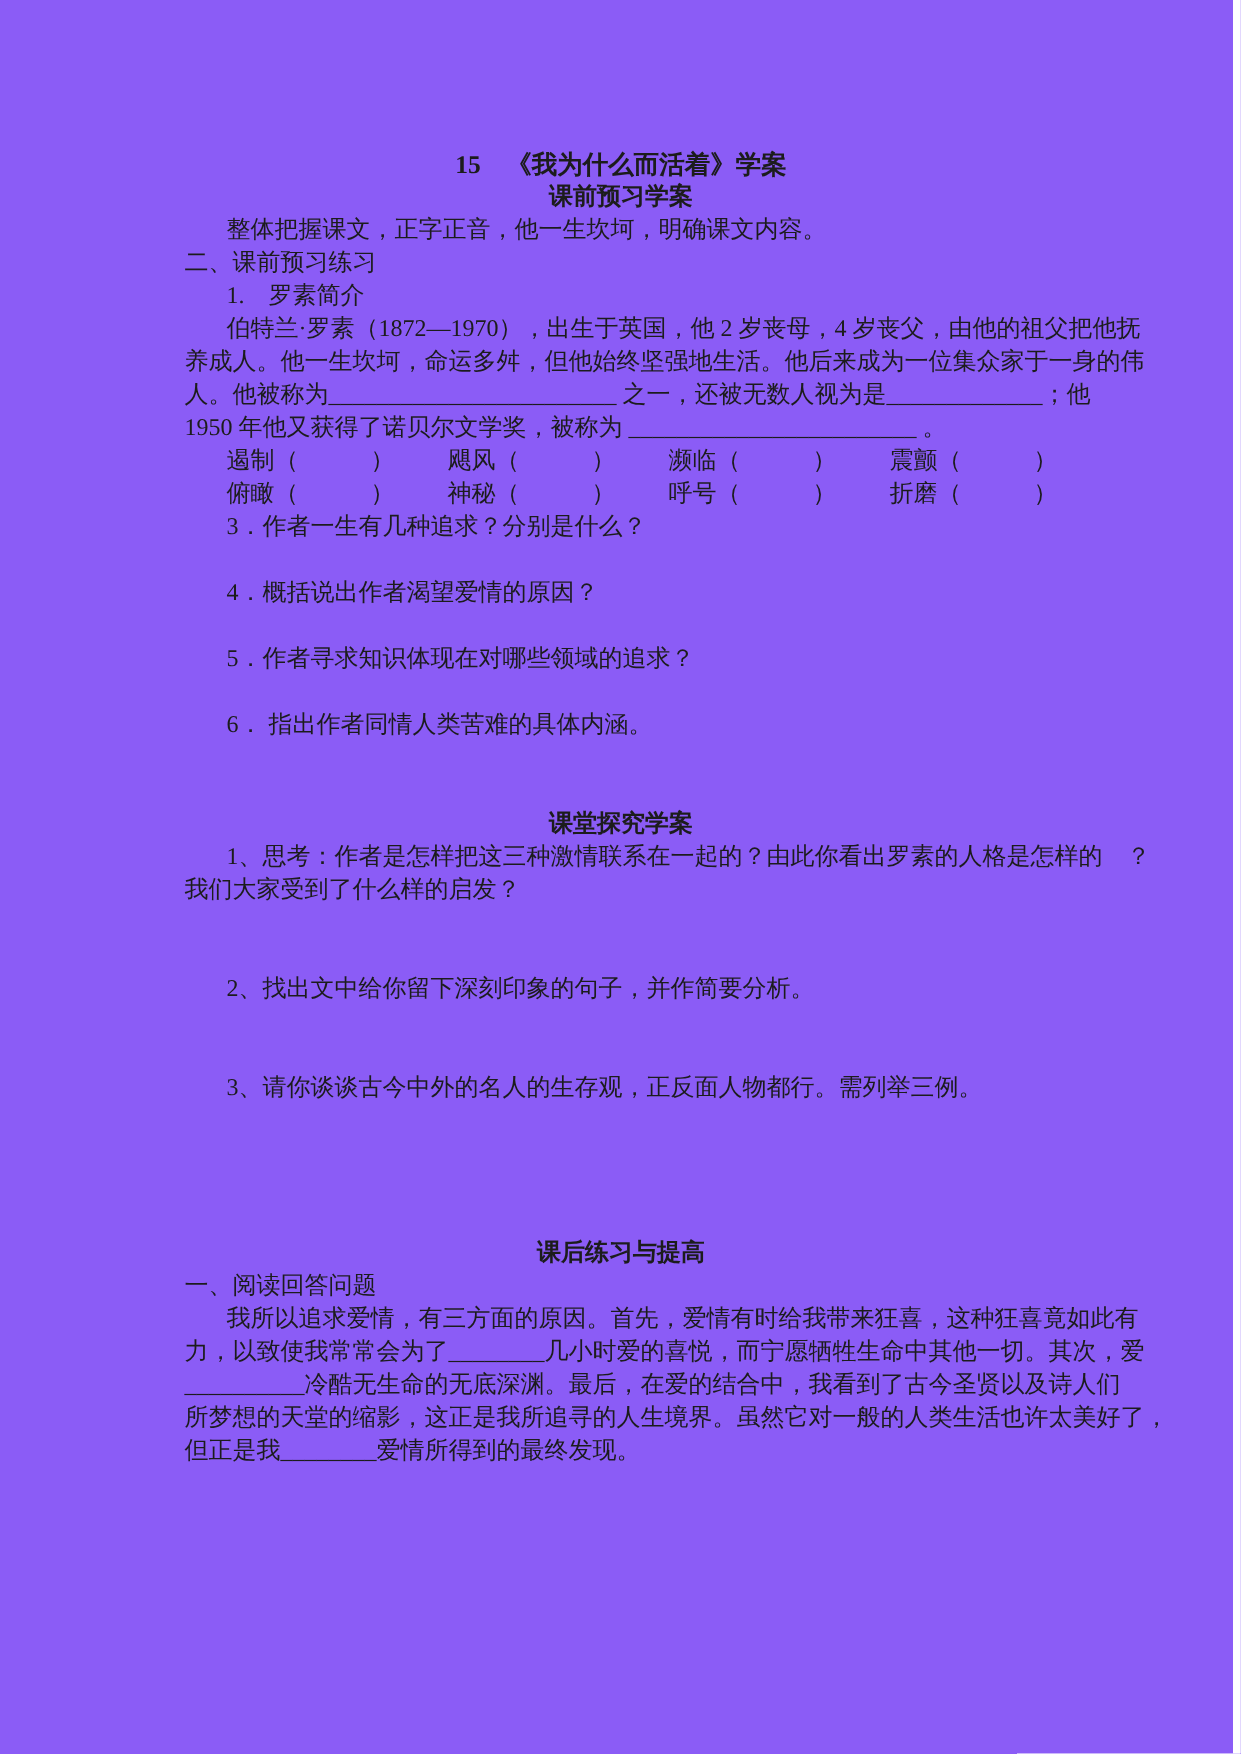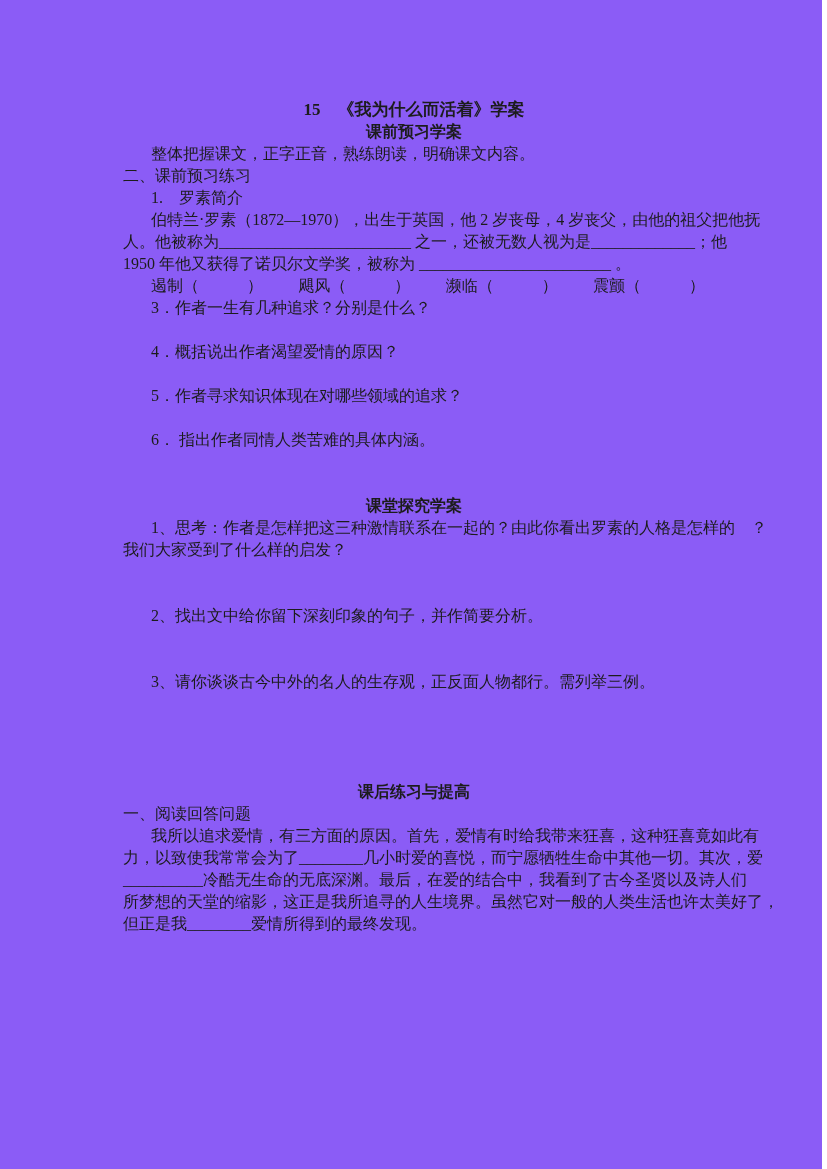--- a/index.html
+++ b/index.html
@@ -42,33 +42,40 @@
 </style>
 </head>
 <body>
 
 <div class="page">
   <div class="content">
 
     <div class="line center bold title-line">15　《我为什么而活着》学案</div>
     <div class="line center bold">课前预习学案</div>
 
-    <div class="line ind">整体把握课文，正字正音，熟练朗读，明确课文内容。</div>
+    <div class="line ind">整体把握课文，正字正音，他一生坎坷，明确课文内容。</div>
     <div class="line">二、课前预习练习</div>
     <div class="line ind">1.　罗素简介</div>
 
     <div class="line ind">伯特兰·罗素（1872—1970），出生于英国，他 2 岁丧母，4 岁丧父，由他的祖父把他抚</div>
+    <div class="line">养成人。他一生坎坷，命运多舛，但他始终坚强地生活。他后来成为一位集众家于一身的伟</div>
     <div class="line">人。他被称为________________________ 之一，还被无数人视为是_____________；他</div>
     <div class="line">1950 年他又获得了诺贝尔文学奖，被称为 ________________________ 。</div>
 
     <div class="pinyin-row">
       <span class="pinyin-cell">遏制（　　　）</span>
       <span class="pinyin-cell">飓风（　　　）</span>
       <span class="pinyin-cell">濒临（　　　）</span>
       <span class="pinyin-cell">震颤（　　　）</span>
+    </div>
+    <div class="pinyin-row">
+      <span class="pinyin-cell">俯瞰（　　　）</span>
+      <span class="pinyin-cell">神秘（　　　）</span>
+      <span class="pinyin-cell">呼号（　　　）</span>
+      <span class="pinyin-cell">折磨（　　　）</span>
     </div>
 
     <div class="line ind">3．作者一生有几种追求？分别是什么？</div>
     <div class="sp1"></div>
     <div class="line ind">4．概括说出作者渴望爱情的原因？</div>
     <div class="sp1"></div>
     <div class="line ind">5．作者寻求知识体现在对哪些领域的追求？</div>
     <div class="sp1"></div>
     <div class="line ind">6． 指出作者同情人类苦难的具体内涵。</div>
 

